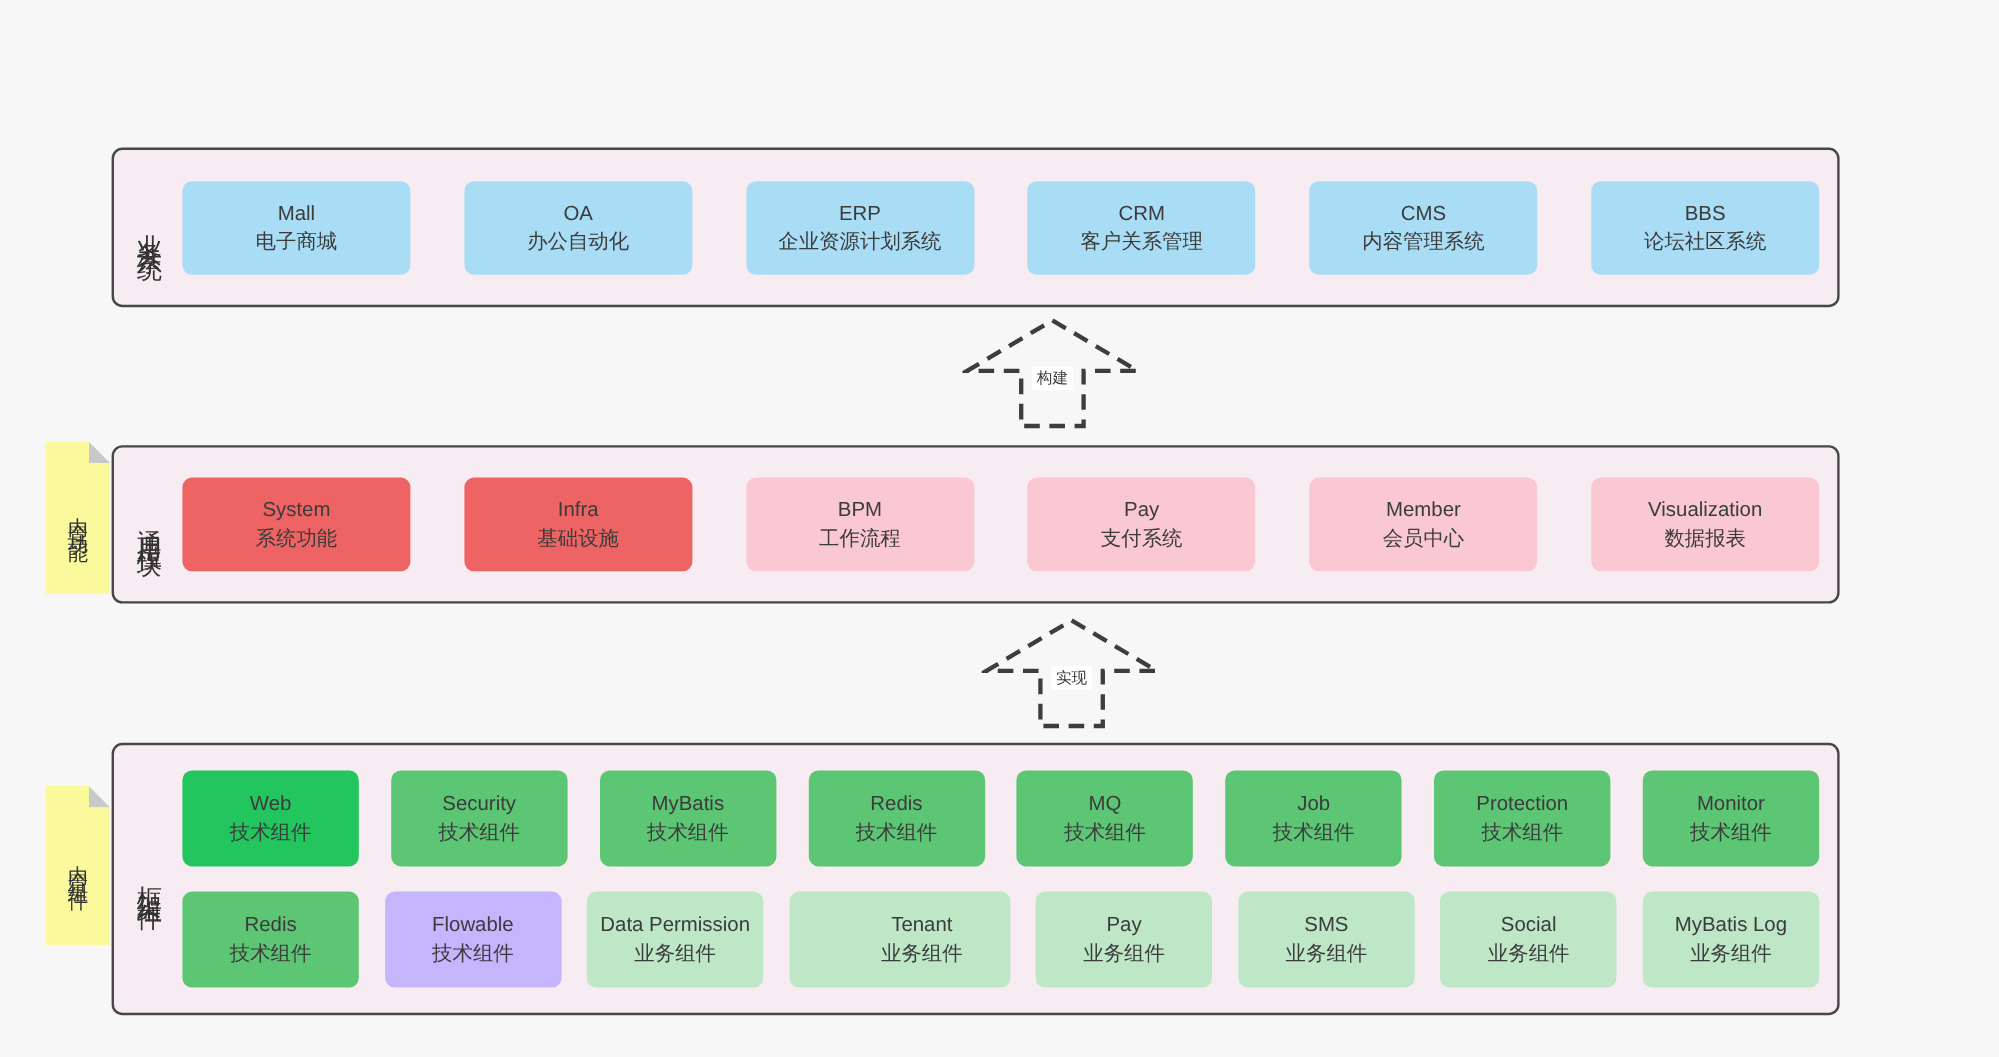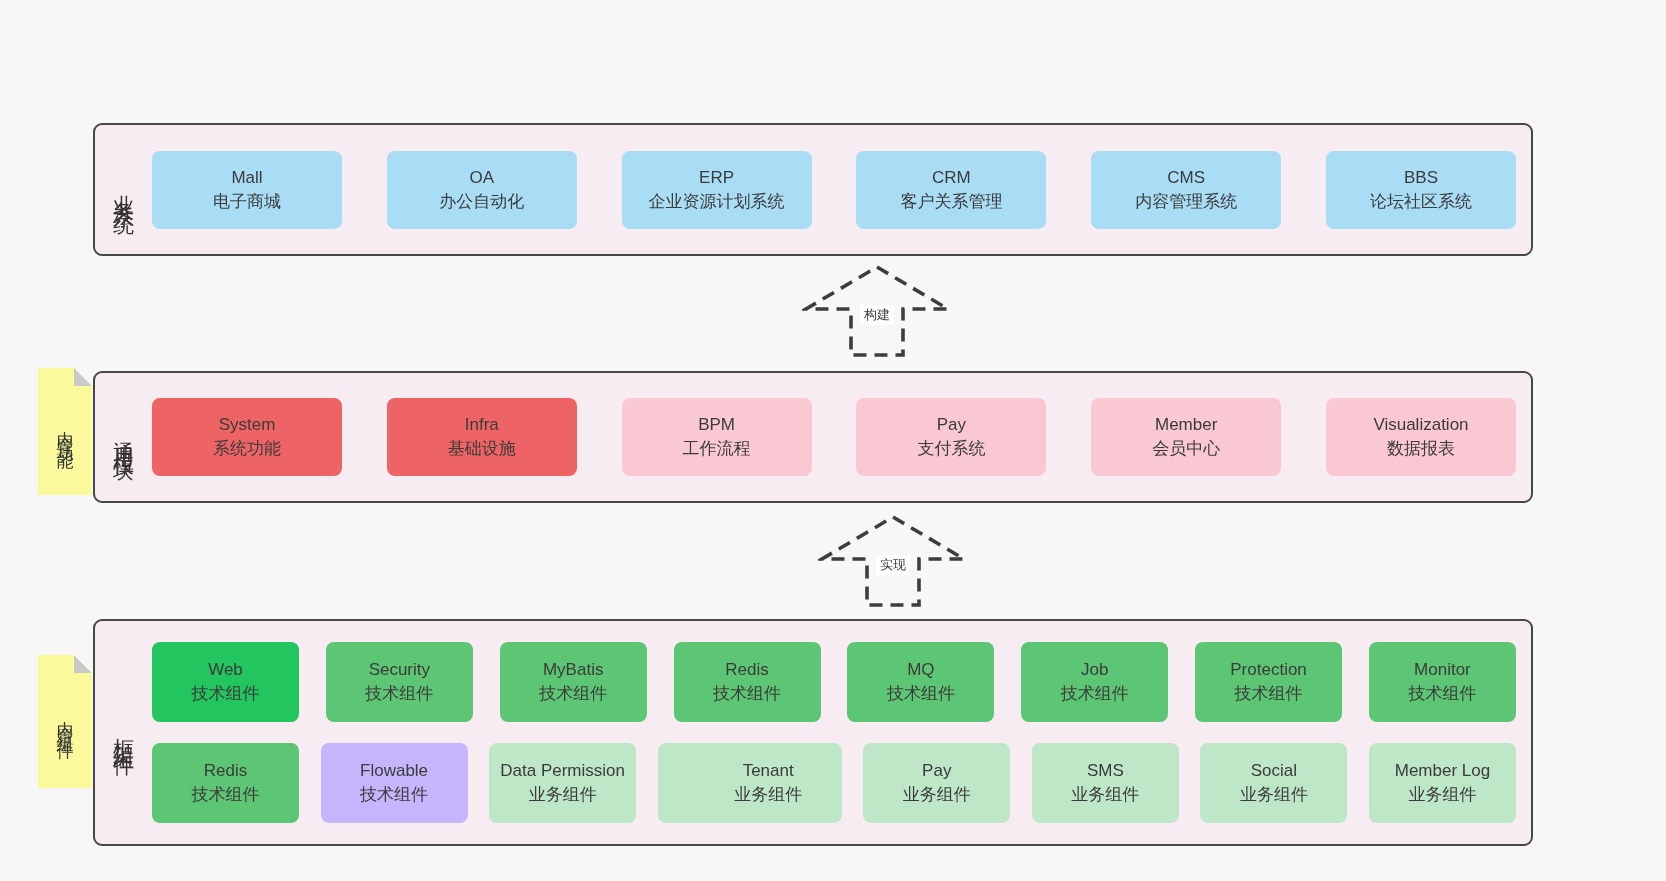--- a/index.html
+++ b/index.html
@@ -271,21 +271,21 @@
           </div>
           <div class="box w8" style="background: rgb(190, 231, 200);">
             <div class="box-name">SMS</div>
             <div class="box-desc">业务组件</div>
           </div>
           <div class="box w8" style="background: rgb(190, 231, 200);">
             <div class="box-name">Social</div>
             <div class="box-desc">业务组件</div>
           </div>
           <div class="box w8" style="background: rgb(190, 231, 200);">
-            <div class="box-name">Member Log</div>
+            <div class="box-name">MyBatis Log</div>
             <div class="box-desc">业务组件</div>
           </div>
         </div>
       </div>
   </section>
 
   <div class="note note-2">
     <span class="note-text">内置组件</span>
   </div>
 

